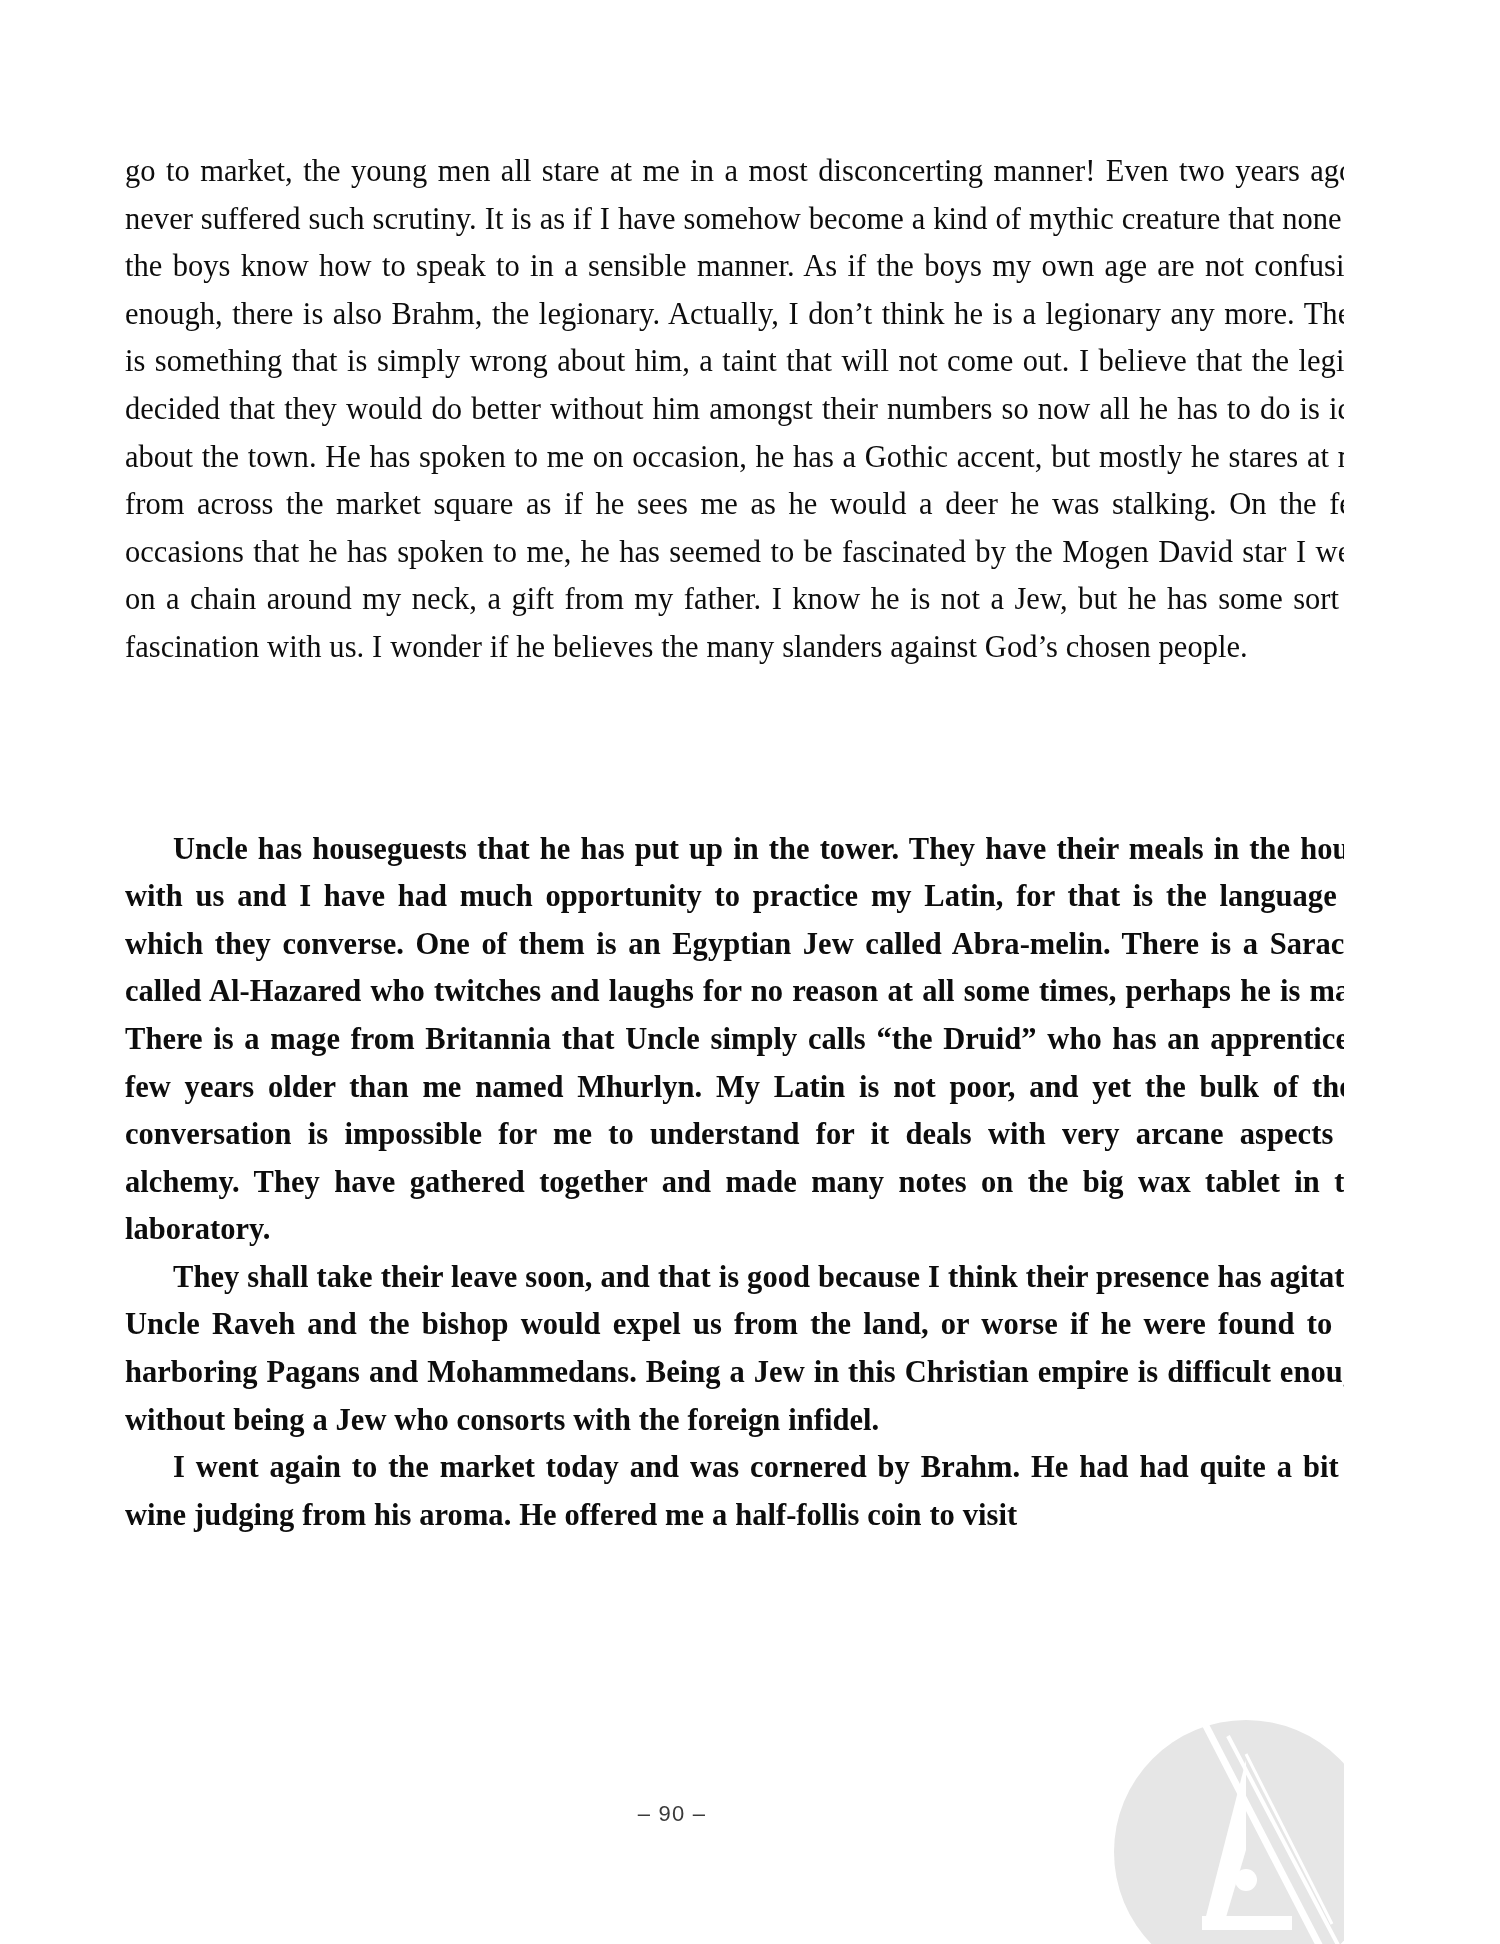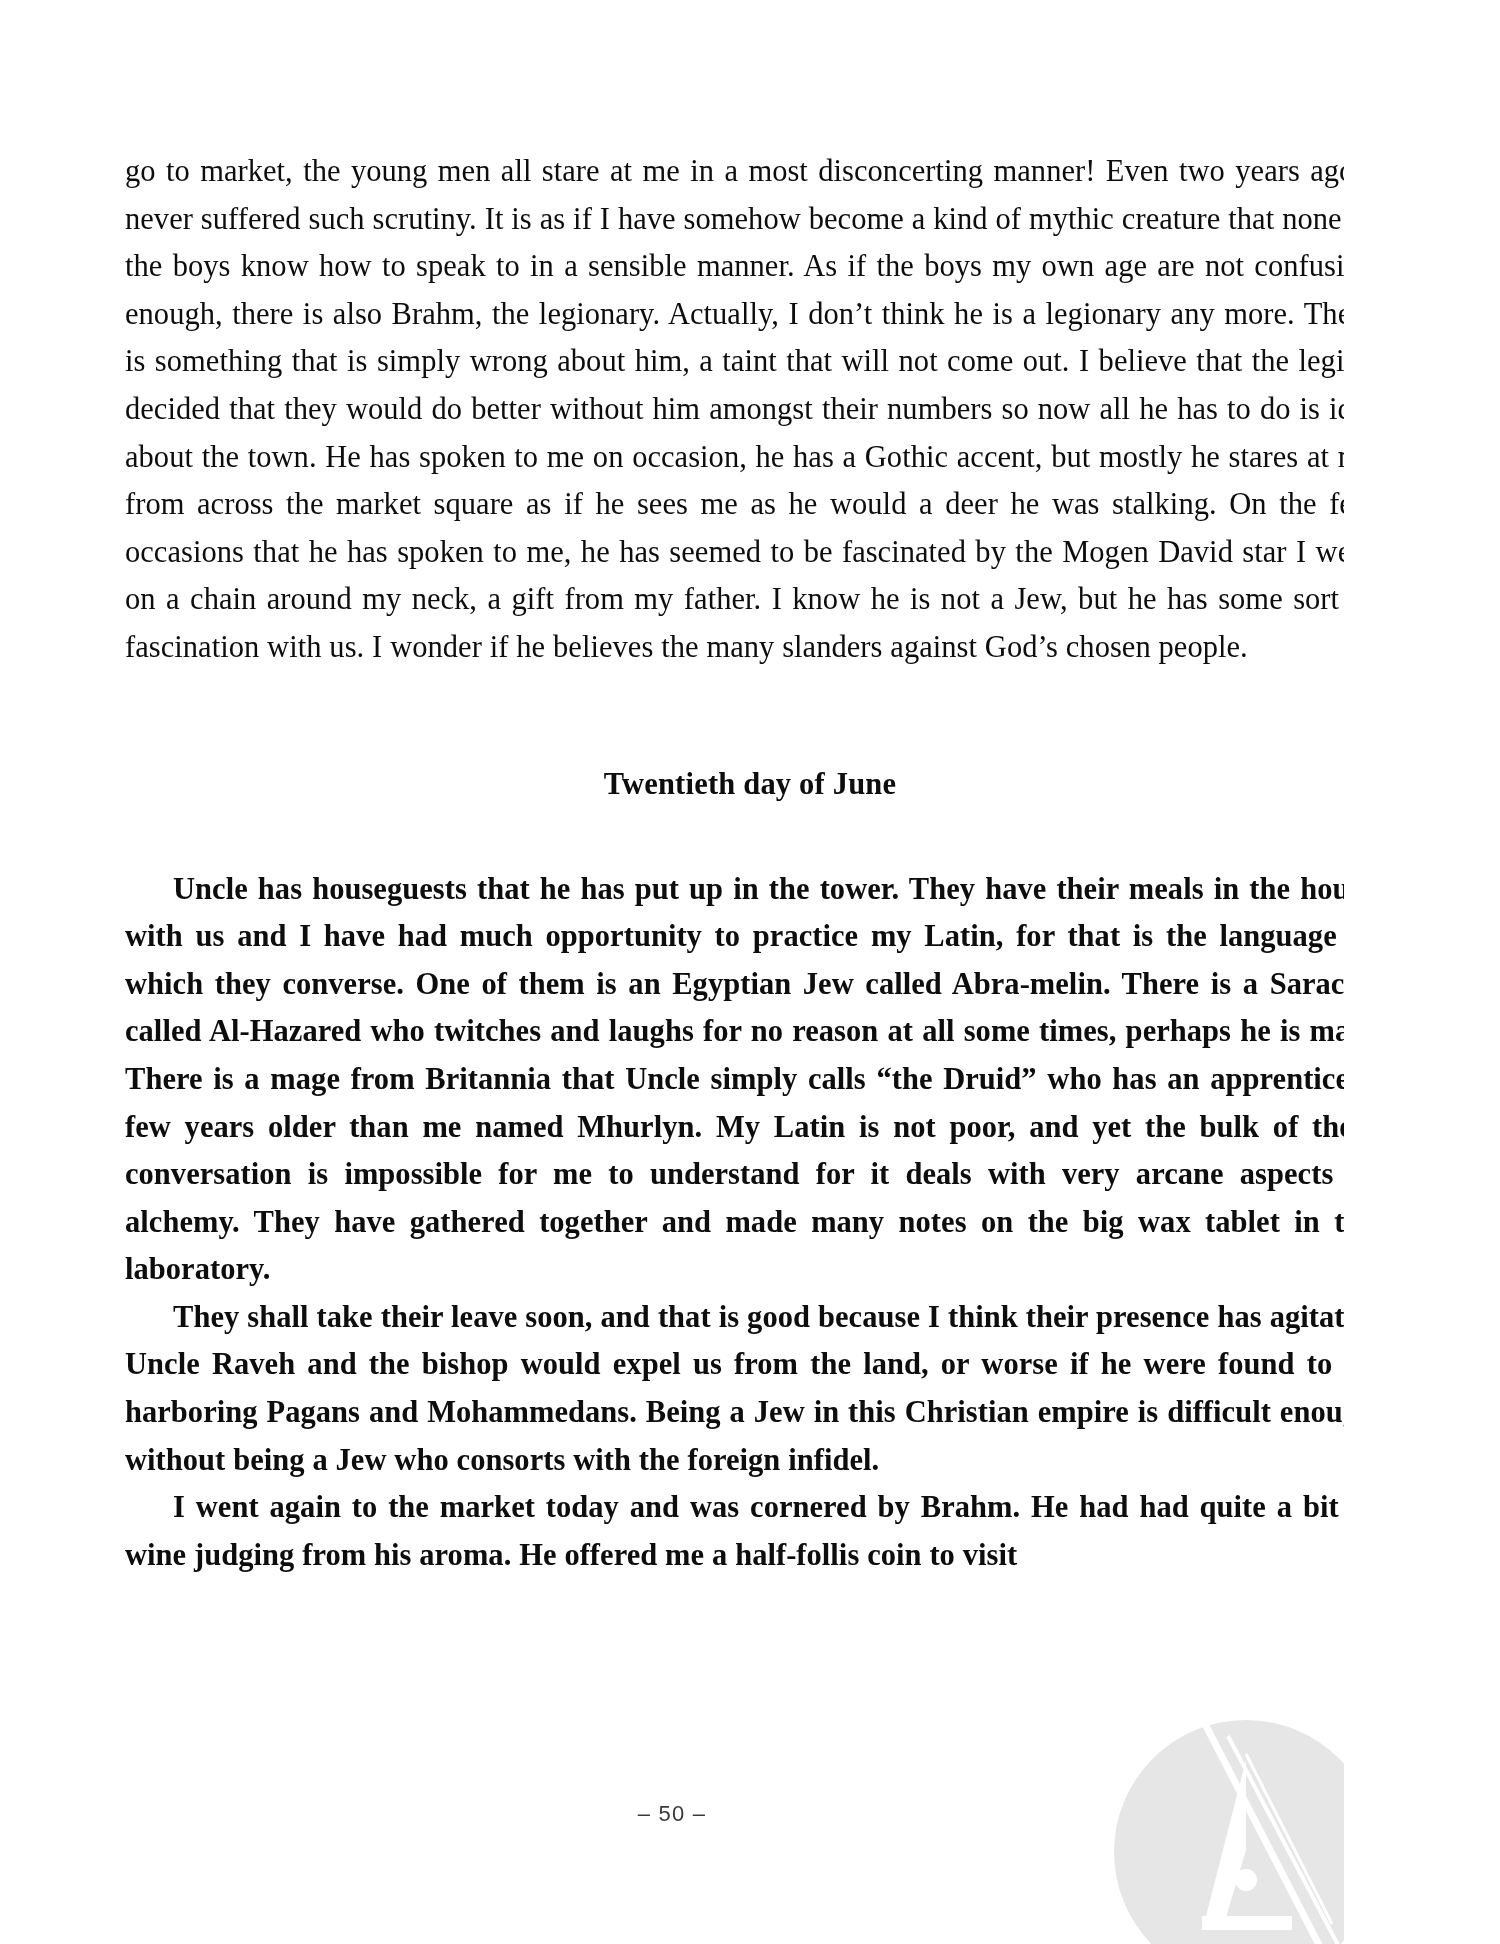--- a/index.html
+++ b/index.html
@@ -92,33 +92,32 @@
 <body>
 
 <div class="page">
 
   <div class="text-block">
 
     <p class="body-par">go to market, the young men all stare at me in a most disconcerting manner! Even two years ago I never suffered such scrutiny. It is as if I have somehow become a kind of mythic creature that none of the boys know how to speak to in a sensible manner. As if the boys my own age are not confusing enough, there is also Brahm, the legionary. Actually, I don’t think he is a legionary any more. There is something that is simply wrong about him, a taint that will not come out. I believe that the legion decided that they would do better without him amongst their numbers so now all he has to do is idle about the town. He has spoken to me on occasion, he has a Gothic accent, but mostly he stares at me from across the market square as if he sees me as he would a deer he was stalking. On the few occasions that he has spoken to me, he has seemed to be fascinated by the Mogen David star I wear on a chain around my neck, a gift from my father. I know he is not a Jew, but he has some sort of fascination with us. I wonder if he believes the many slanders against God’s chosen people.</p>
 
     <div class="gap-after-par1"></div>
 
-    <h2 class="heading">Twentieth day of June</h2>
 
     <div class="gap-after-heading"></div>
 
     <p class="body-par indent">Uncle has houseguests that he has put up in the tower. They have their meals in the house with us and I have had much opportunity to practice my Latin, for that is the language in which they converse. One of them is an Egyptian Jew called Abra-melin. There is a Saracen called Al-Hazared who twitches and laughs for no reason at all some times, perhaps he is mad. There is a mage from Britannia that Uncle simply calls “the Druid” who has an apprentice a few years older than me named Mhurlyn. My Latin is not poor, and yet the bulk of their conversation is impossible for me to understand for it deals with very arcane aspects of alchemy. They have gathered together and made many notes on the big wax tablet in the laboratory.</p>
 
     <p class="body-par indent">They shall take their leave soon, and that is good because I think their presence has agitated Uncle Raveh and the bishop would expel us from the land, or worse if he were found to be harboring Pagans and Mohammedans. Being a Jew in this Christian empire is difficult enough without being a Jew who consorts with the foreign infidel.</p>
 
     <p class="body-par indent">I went again to the market today and was cornered by Brahm. He had had quite a bit of wine judging from his aroma. He offered me a half-follis coin to visit</p>
 
   </div>
 
-  <div class="folio">– 50 –</div>
+  <div class="folio">– 90 –</div>
 
   <div class="watermark">
     <svg viewBox="0 0 300 300" xmlns="http://www.w3.org/2000/svg" aria-hidden="true">
       <circle cx="150" cy="150" r="132" fill="#e6e6e6"></circle>
       <path d="M150 58 L108 222 L128 222 L150 148 L150 58 Z" fill="#ffffff"></path>
       <path d="M150 58 L150 148 L162 190 L150 190 L150 222 L196 222 L150 58 Z" fill="#ffffff" opacity="0.0"></path>
       <path d="M106 214 L196 214 L196 228 L106 228 Z" fill="#ffffff"></path>
       <circle cx="150" cy="178" r="11" fill="#ffffff"></circle>
       <g stroke="#ffffff" fill="none">
         <path d="M108 20 L236 268" stroke-width="7"></path>

